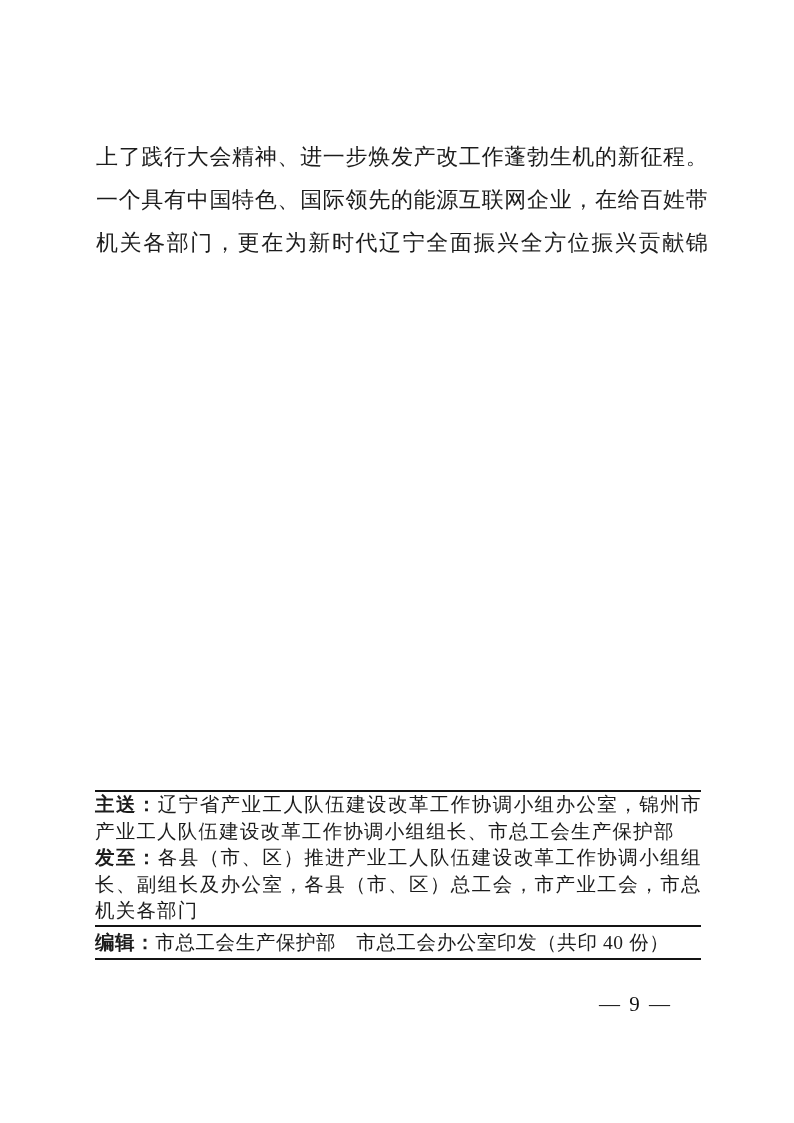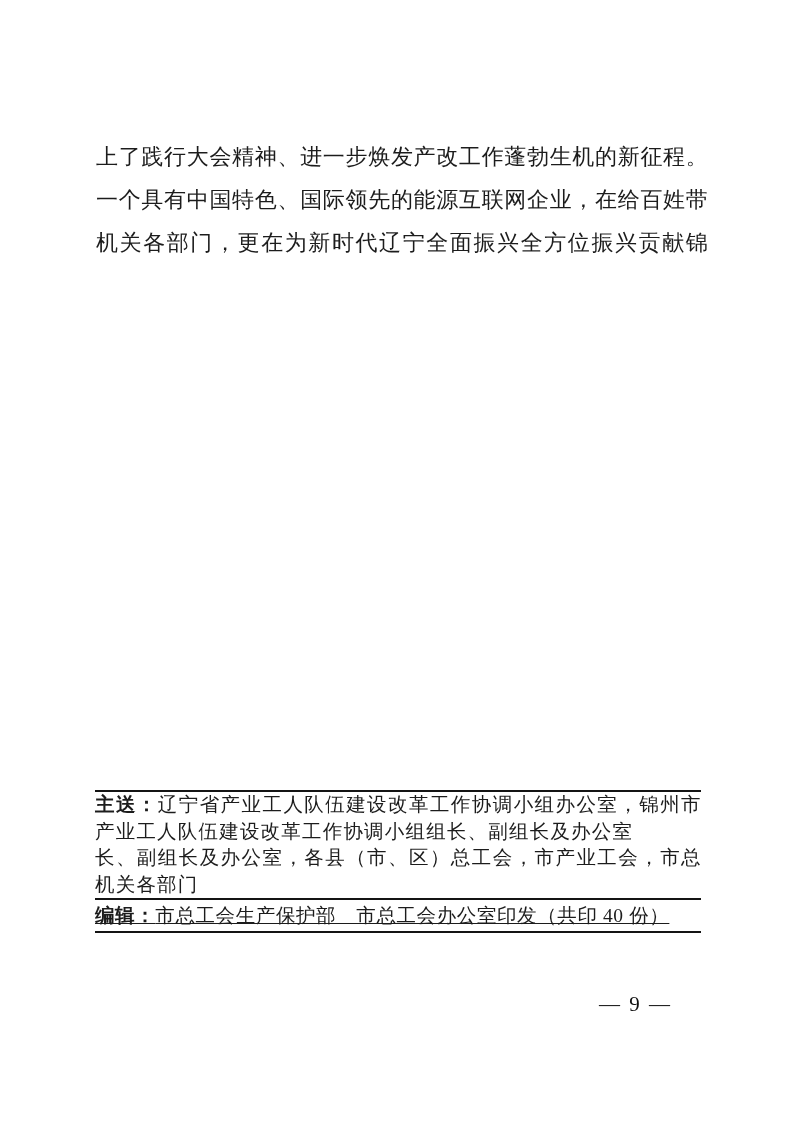--- a/index.html
+++ b/index.html
@@ -47,21 +47,20 @@
     text-align: justify;
     text-align-last: justify;
     letter-spacing: 0.4px;
   }
   .label { font-weight: bold; margin-top: 40px; }
   .editor-row {
     font-size: 19.5px;
     line-height: 31px;
     letter-spacing: 0.6px;
     white-space: nowrap;
-    text-decoration: underline;
   }
   
   .page-number {
     position: absolute;
     top: 992px;
     right: 122px;
     font-size: 21px;
     letter-spacing: 2px;
     color: #111111;
   }
@@ -75,21 +74,22 @@
     <div class="body-line full">上了践行大会精神、进一步焕发产改工作蓬勃生机的新征程。</div>
     <div class="body-line full">一个具有中国特色、国际领先的能源互联网企业，在给百姓带</div>
     <div class="body-line full">机关各部门，更在为新时代辽宁全面振兴全方位振兴贡献锦</div>
   </div>
 
   <div class="footer">
     <div class="rule"></div>
 
     <div class="recipients">
       <div class="r-line full"><span class="label">主送：</span><span>辽宁省产业工人队伍建设改革工作协调小组办公室，锦州市</span></div>
-      <div class="r-line"><span>产业工人队伍建设改革工作协调小组组长、副组长及办公室</span></div>
+      <div class="r-line"><span>产业工人队伍建设改革工作协调小组组长、市总工会生产保护部</span></div>
+      <div class="r-line full"><span class="label">发至：</span><span>各县（市、区）推进产业工人队伍建设改革工作协调小组组</span></div>
       <div class="r-line full"><span>长、副组长及办公室，各县（市、区）总工会，市产业工会，市总</span></div>
       <div class="r-line"><span>机关各部门</span></div>
     </div>
 
     <div class="rule"></div>
 
     <div class="editor-row"><span class="label">编辑：</span><span>市总工会生产保护部　市总工会办公室印发（共印 40 份）</span></div>
 
     <div class="rule"></div>
   </div>

